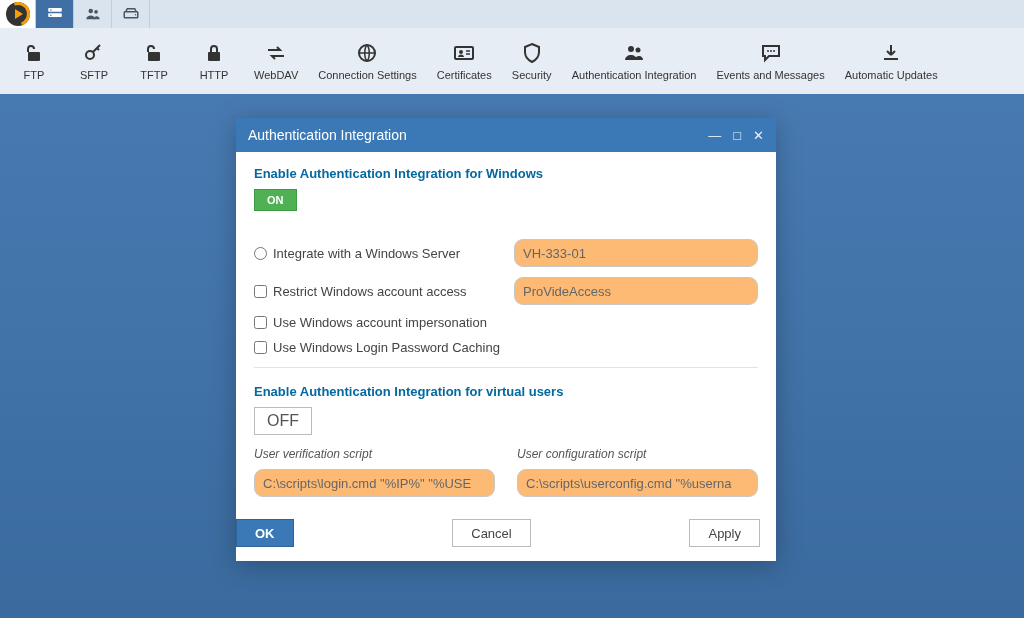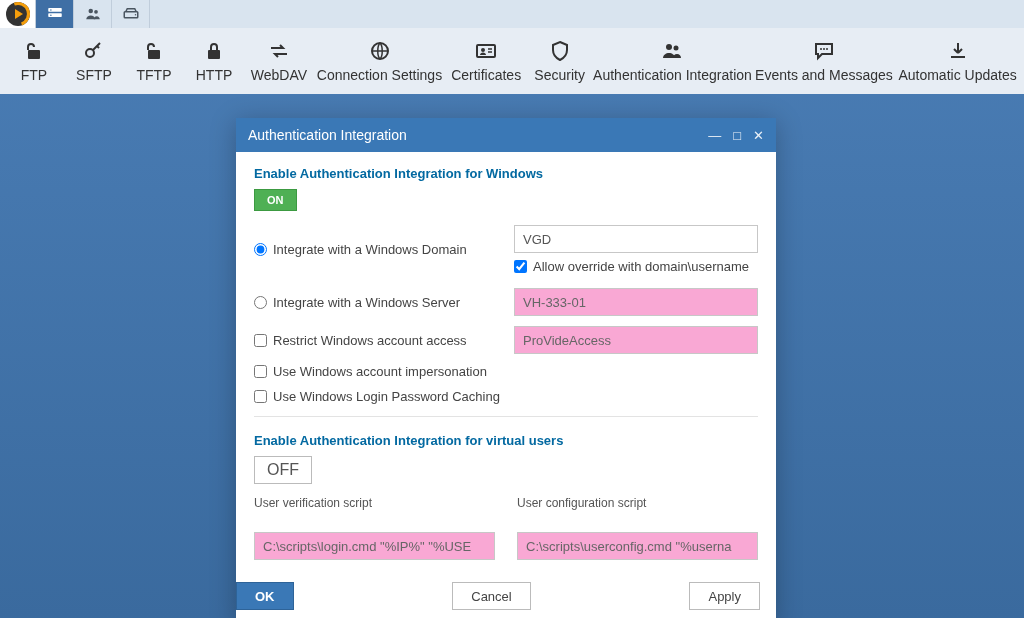--- a/index.html
+++ b/index.html
@@ -59,21 +59,21 @@
   }
   .tb-item {
     display:flex;
     flex-direction:column;
     align-items:center;
     justify-content:center;
     padding: 0 10px;
     min-width: 60px;
     cursor:pointer;
     color:#333;
-    font-size:14px;
+    font-size:11px;
     gap:4px;
   }
   .tb-item svg { width:24px; height:24px; color:#333; }
   .tb-item span { white-space: nowrap; }
   .tb-wide { min-width: 100px; }
   
   .dialog {
     position: absolute;
     left: 236px;
     top: 118px;
@@ -123,28 +123,29 @@
   .right-col { flex:1; }
   input[type=text] {
     width: 100%;
     height: 28px;
     border: 1px solid #c7c7c7;
     padding: 0 8px;
     font-size: 13px;
     color:#555;
   }
   input[type=text][disabled] {
-    background:#f9a8d4;
+    background:#fdba74;
     color:#666;
+    border-radius:9px;
   }
   .chk-line { display:flex; align-items:center; gap:6px; margin-top:6px; font-size:13px; color:#444;}
   .divider { height:1px; background:#e3e3e3; margin: 12px 0 16px 0; }
   .two-col { display:flex; gap:22px; }
   .col { flex:1; }
-  .small-label { font-size:12px; color:#555; margin-bottom:22px; }
+  .small-label { font-size:12px; color:#555; margin-bottom:8px;font-style:italic; }
   .dlg-footer {
     display:flex;
     justify-content:space-between;
     gap:8px;
     padding: 12px 16px 14px 0;
   }
   .btn {
     height:28px;
     padding: 0 18px;
     border:1px solid #bbb;
@@ -287,33 +288,20 @@
       <span>—</span>
       <span>□</span>
       <span>✕</span>
     </div>
   </div>
   <div class="dlg-body">
 
     <div class="section-header">Enable Authentication Integration for Windows</div>
     <div class="on-badge">ON</div>
 
-    <div class="form-row">
-      <div class="left-col">
-        <input type="radio" checked="" style="">
-        <label>Integrate with a Windows Domain</label>
-      </div>
-      <div class="right-col">
-        <input type="text" value="VGD" style="">
-        <div class="chk-line">
-          <input type="checkbox" checked="" style="">
-          <label>Allow override with domain\username</label>
-        </div>
-      </div>
-    </div>
 
     <div class="form-row" style="margin-top:14px;">
       <div class="left-col">
         <input type="radio" style="">
         <label>Integrate with a Windows Server</label>
       </div>
       <div class="right-col">
         <input type="text" disabled="" value="VH-333-01" style="">
       </div>
     </div>

